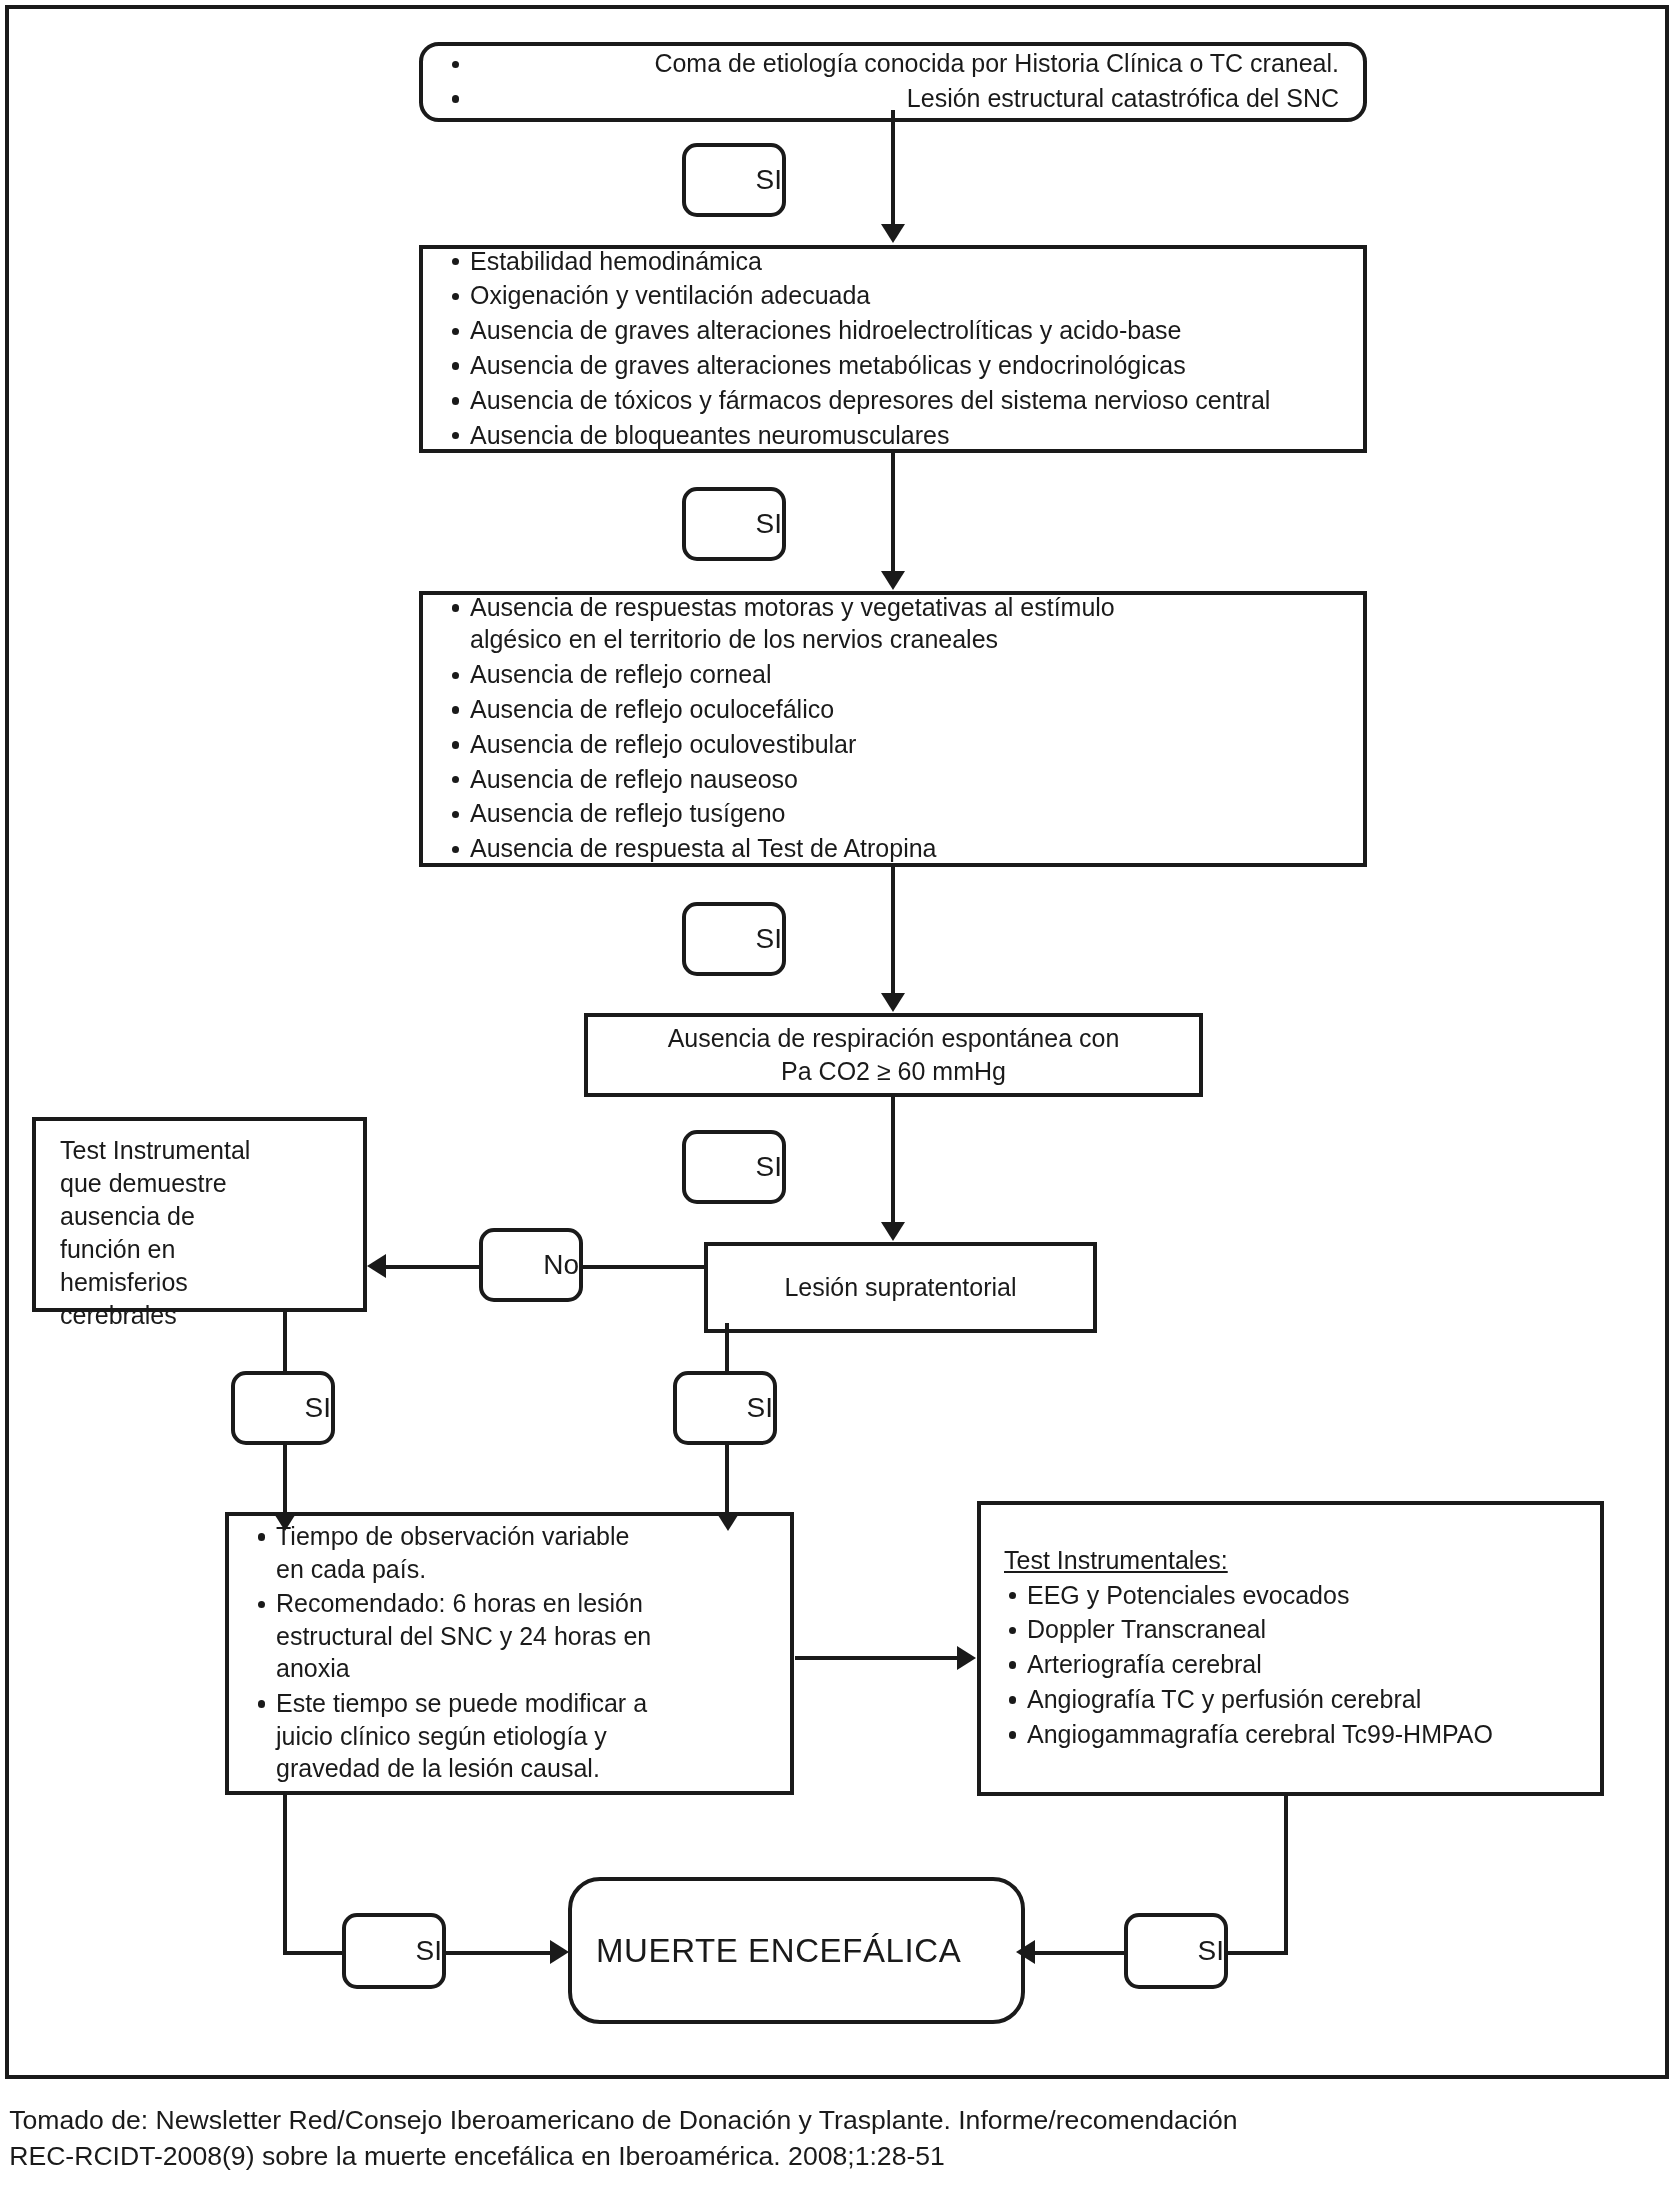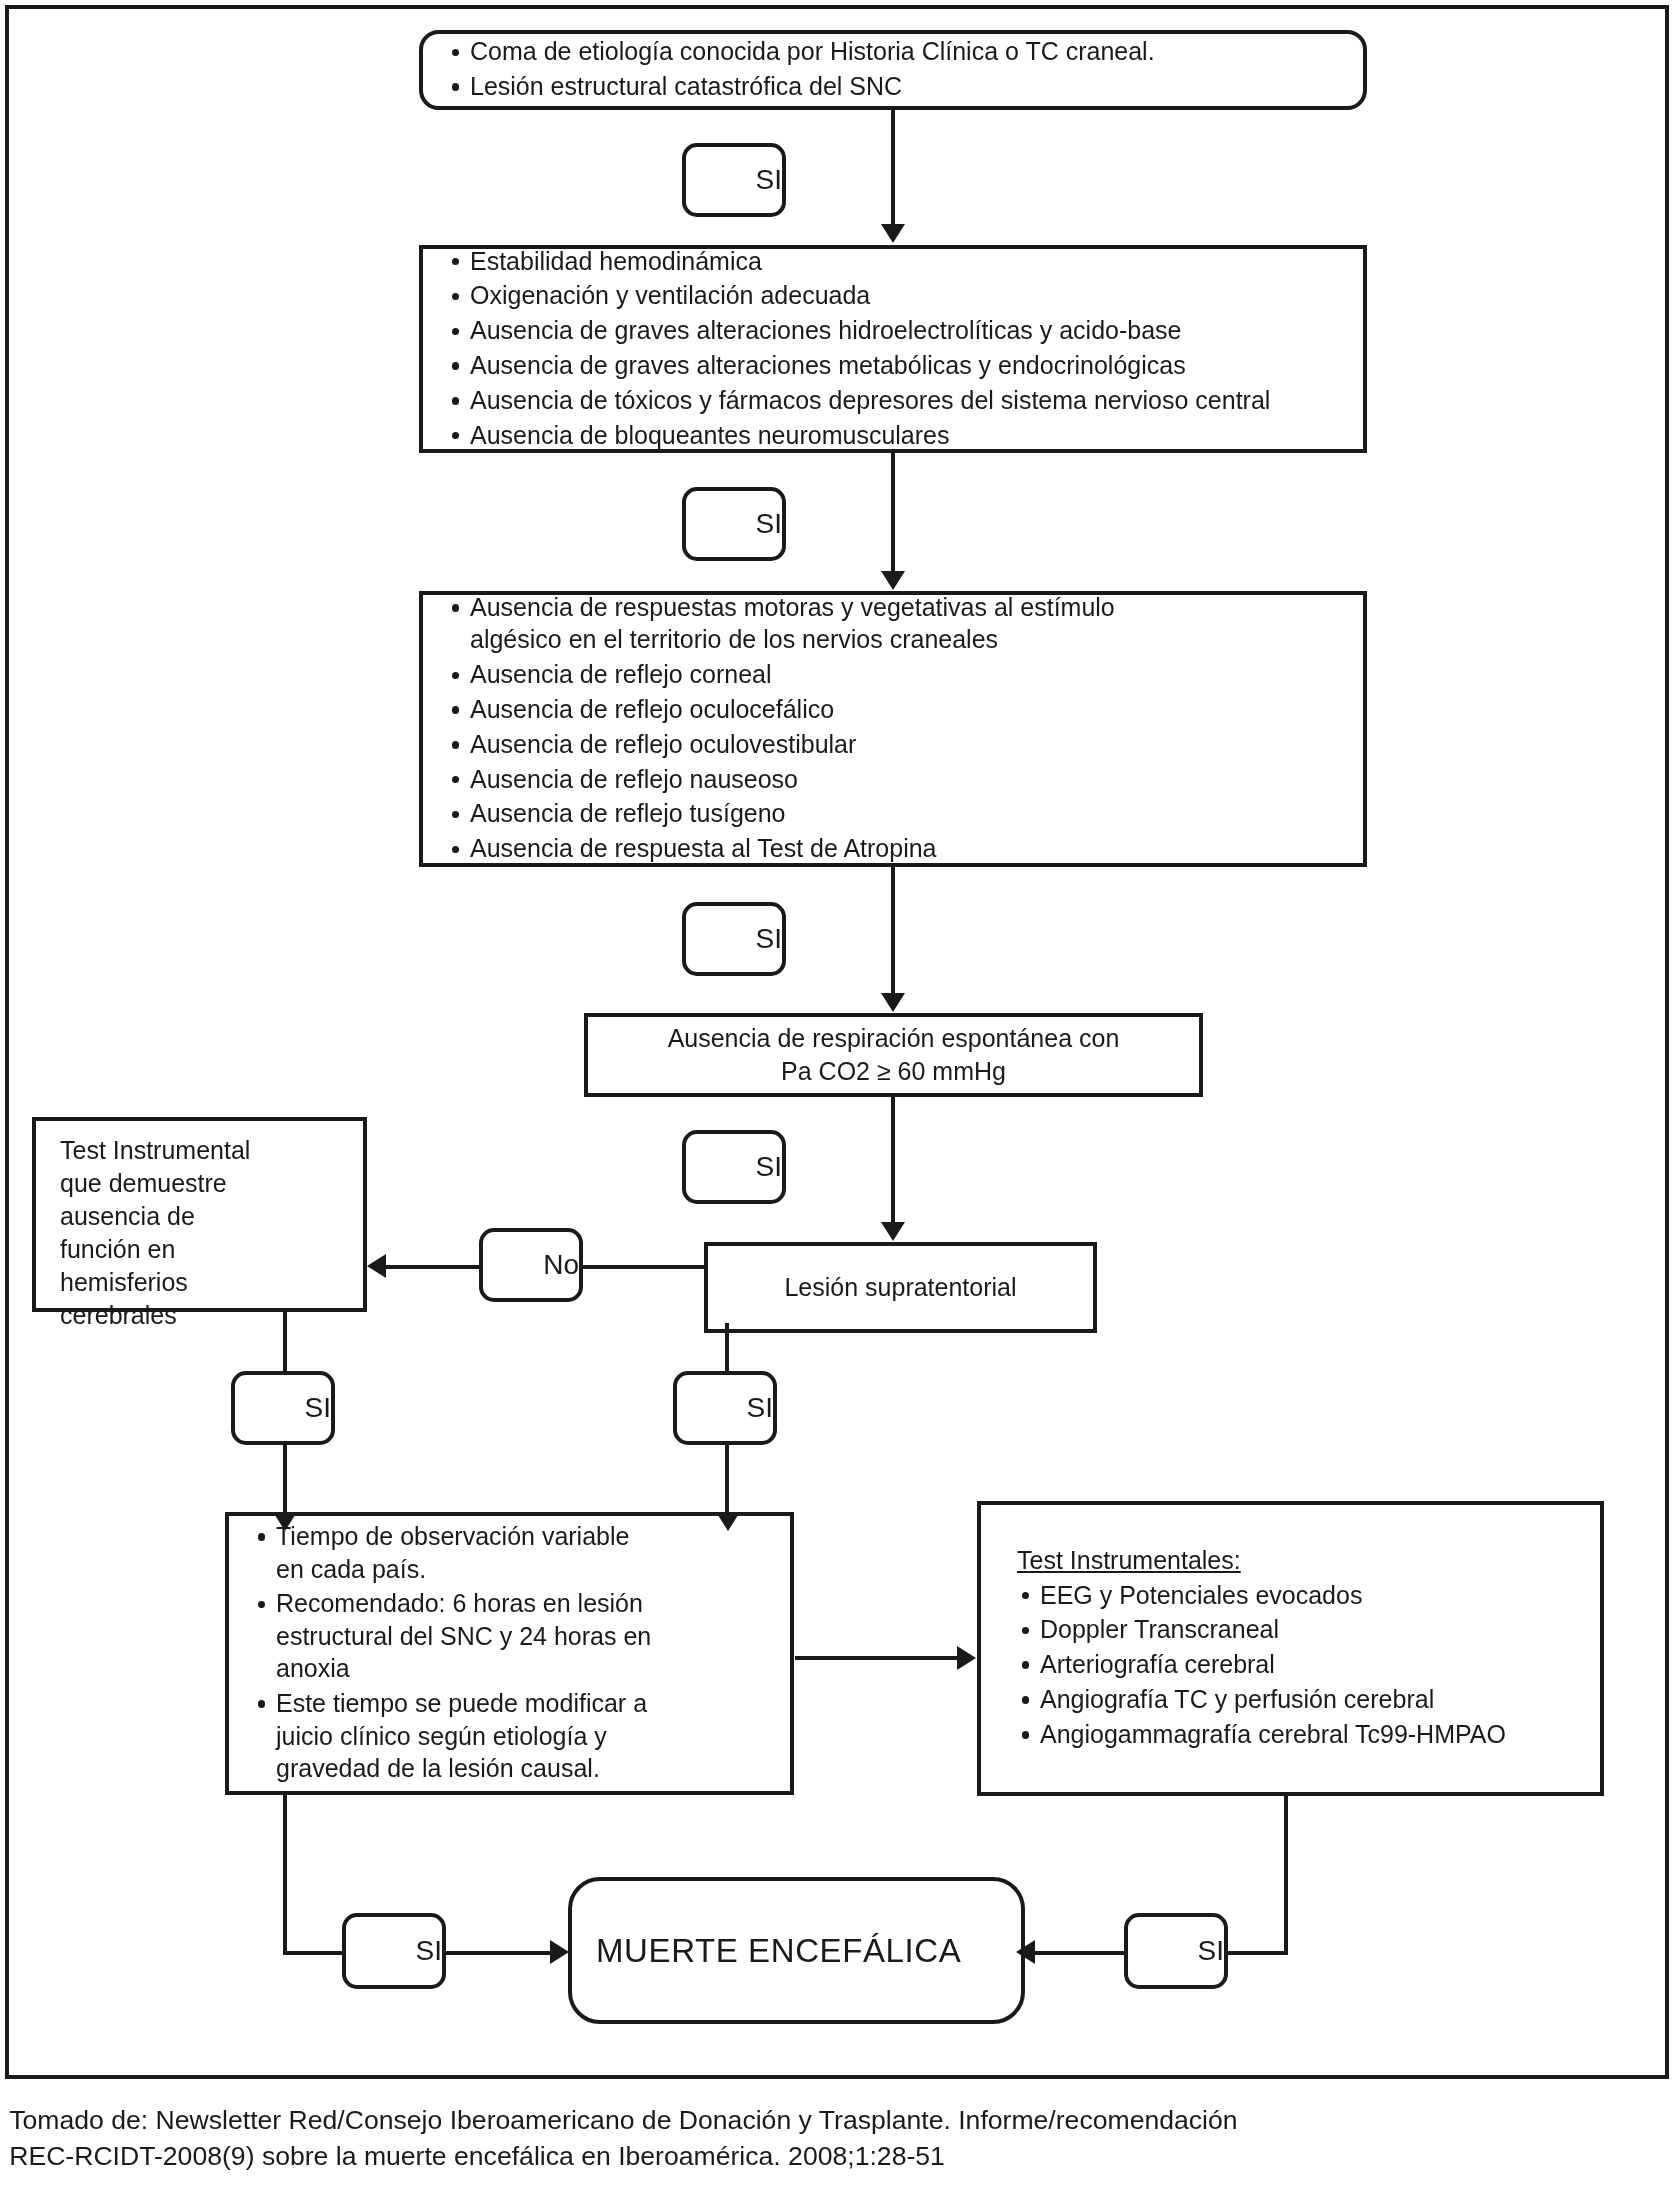--- a/index.html
+++ b/index.html
@@ -144,21 +144,21 @@
     line-height: 1.36;
   }
 </style>
 </head>
 <body>
 
 <div id="page">
 
   <div id="figure-frame"></div>
 
-  <div class="node rounded" style="left:419px; top:30px; width:948px; height:80px;">
+  <div class="node rounded" style="left:419px; top:42px; width:948px; height:80px;text-align:right;">
     <div class="inner">
       <ul class="bullets">
         <li>Coma de etiología conocida por Historia Clínica o TC craneal.</li>
         <li>Lesión estructural catastrófica del SNC</li>
       </ul>
     </div>
   </div>
 
   <div class="vline" style="left:891px; top:110px; height:116px;"></div>
   <div class="arrow-down" style="left:881px; top:224px;"></div>
@@ -263,21 +263,21 @@
  estructural del SNC y 24 horas en
  anoxia</li>
         <li>Este tiempo se puede modificar a
  juicio clínico según etiología y
  gravedad de la lesión causal.</li>
       </ul>
     </div>
   </div>
 
   <div class="node" style="left:977px; top:1501px; width:627px; height:295px;">
-    <div class="inner" style="padding-left:4px; padding-right:14px;margin-left:32px;">
+    <div class="inner" style="padding-left:23px; padding-right:14px;">
       <div class="heading-underline">Test Instrumentales: </div>
       <ul class="bullets">
         <li>EEG y Potenciales evocados</li>
         <li>Doppler Transcraneal</li>
         <li>Arteriografía cerebral</li>
         <li>Angiografía TC y perfusión cerebral</li>
         <li>Angiogammagrafía cerebral Tc99-HMPAO</li>
       </ul>
     </div>
   </div>

